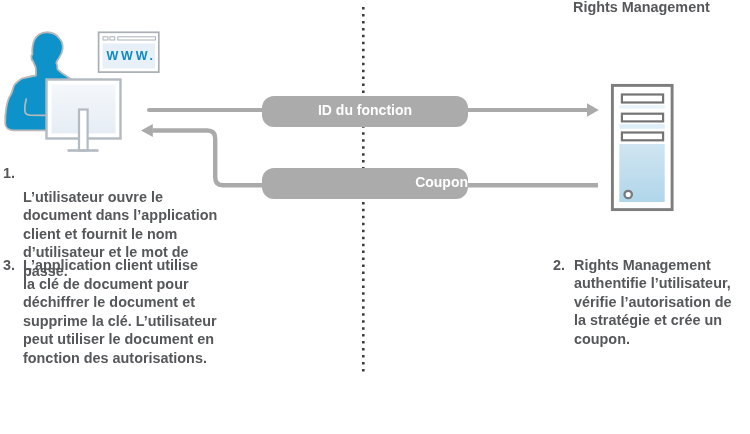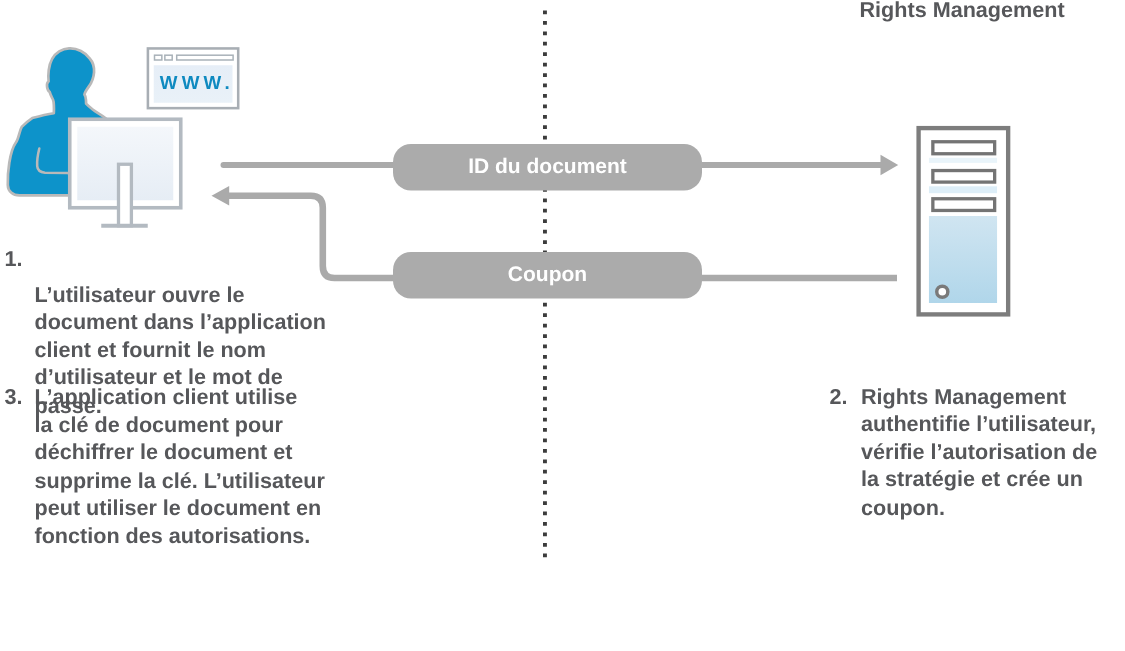--- a/index.html
+++ b/index.html
@@ -82,22 +82,22 @@
   <rect x="612.4" y="85.4" width="59.7" height="124.2" fill="#ffffff" stroke="#7d7d7d" stroke-width="2.9"></rect>
   <rect x="619.3" y="105.2" width="45.4" height="3.4" fill="#e9f4fa"></rect>
   <rect x="619.3" y="124.2" width="45.4" height="4.6" fill="#ddeef8"></rect>
   <rect x="619.3" y="144" width="45.4" height="58" fill="url(#srvblue)"></rect>
   <rect x="621.9" y="94.5" width="41.2" height="8" fill="#ffffff" stroke="#747474" stroke-width="2.2"></rect>
   <rect x="621.9" y="113.7" width="41.2" height="7.7" fill="#ffffff" stroke="#747474" stroke-width="2.2"></rect>
   <rect x="621.9" y="132.5" width="41.2" height="7.8" fill="#ffffff" stroke="#747474" stroke-width="2.2"></rect>
   <circle cx="628.2" cy="194.5" r="3.7" fill="#ffffff" stroke="#7a7a7a" stroke-width="2.3"></circle>
 </svg>
 
-<div class="plabel" style="left:262px;top:101.5px;">ID du document</div>
-<div class="plabel" style="left:262px;top:173.5px;">Coupon</div>
+<div class="plabel" style="left:262px;top:101.5px;">ID du fonction</div>
+<div class="plabel" style="left:262px;top:173.5px;text-align:right;">Coupon</div>
 
 <div class="txt" style="left:573px;top:-1.6px;">Rights Management</div>
 
 <div class="txt" style="left:3px;top:163.5px;">1.</div>
 <div class="txt" style="left:23px;top:163.5px;margin-top:24px;">L’utilisateur ouvre le<br>document dans l’application<br>client et fournit le nom<br>d’utilisateur et le mot de<br>passe.</div>
 <div class="txt" style="left:3px;top:256px;">3.</div>
 <div class="txt" style="left:23px;top:256px;">L’application client utilise<br>la clé de document pour<br>déchiffrer le document et<br>supprime la clé. L’utilisateur<br>peut utiliser le document en<br>fonction des autorisations.</div>
 <div class="txt" style="left:553px;top:255.5px;">2.</div>
 <div class="txt" style="left:574px;top:255.5px;">Rights Management<br>authentifie l’utilisateur,<br>vérifie l’autorisation de<br>la stratégie et crée un<br>coupon.</div>
 </div>

